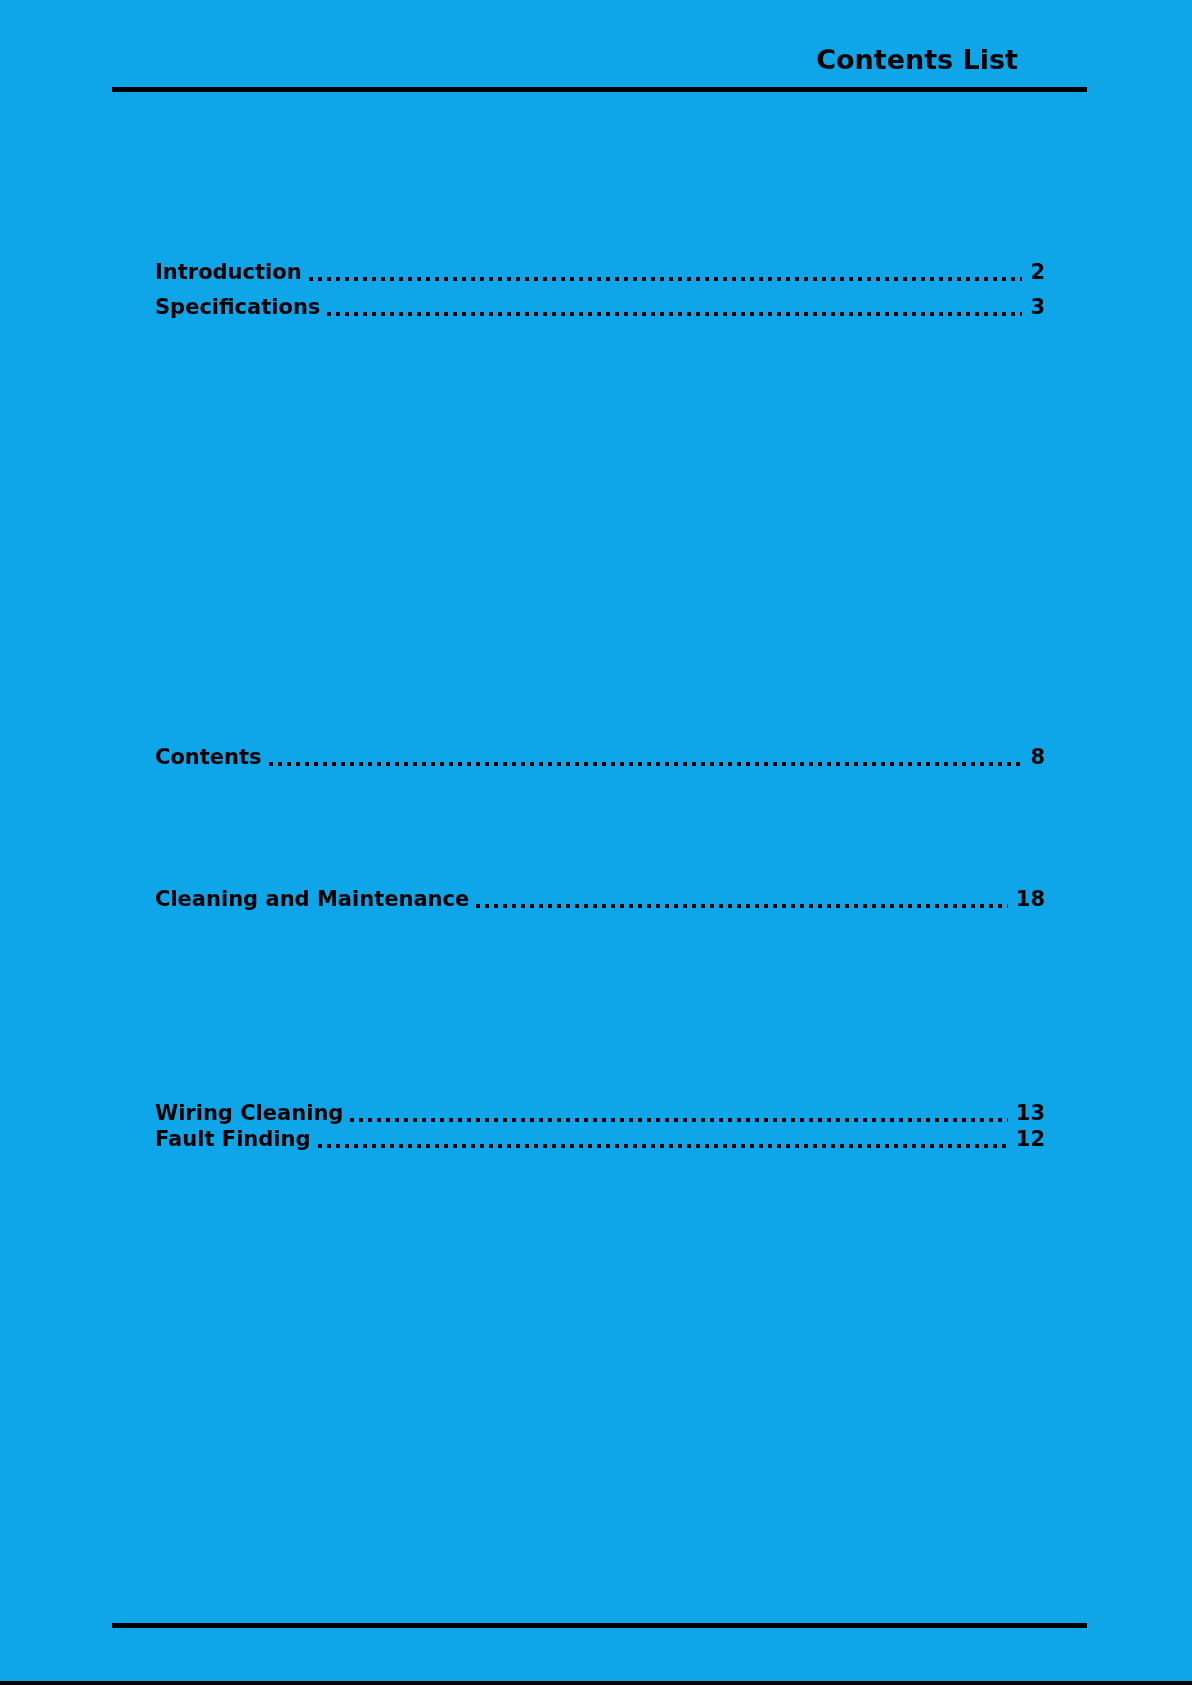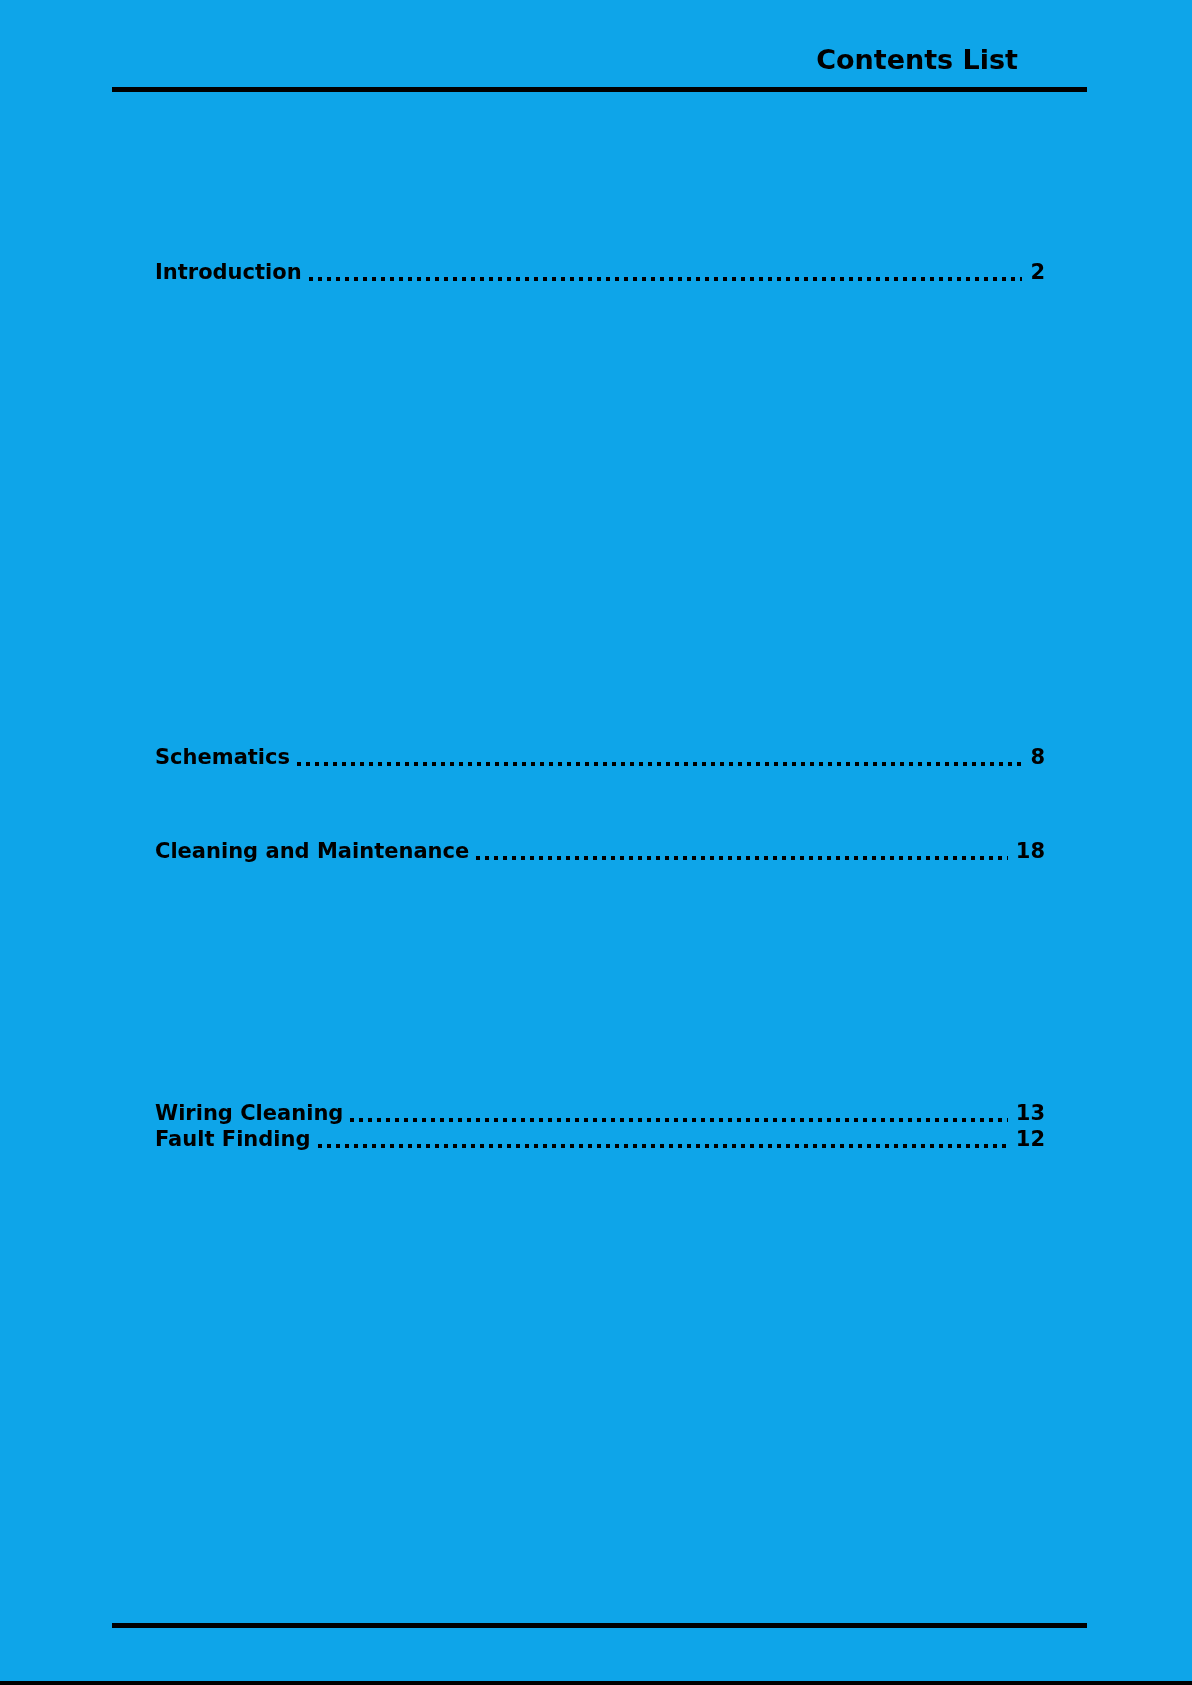--- a/index.html
+++ b/index.html
@@ -83,29 +83,34 @@
   <div class="header-title">Contents List</div>
 
   <div class="header-rule"></div>
 
   <div class="toc-row" style="top:257px">
     <span class="toc-label">Introduction</span>
     <span class="toc-leader"></span>
     <span class="toc-page">2</span>
   </div>
 
+  <div class="toc-row" style="top:292px">
+    <span class="toc-label">Specifications</span>
+    <span class="toc-leader"></span>
+    <span class="toc-page">3</span>
+  </div>
 
 
   <div class="toc-row" style="top:742px">
-    <span class="toc-label">Schematics</span>
+    <span class="toc-label">Contents</span>
     <span class="toc-leader"></span>
     <span class="toc-page">8</span>
   </div>
 
-  <div class="toc-row" style="top:836px">
+  <div class="toc-row" style="top:884px">
     <span class="toc-label">Cleaning and Maintenance</span>
     <span class="toc-leader"></span>
     <span class="toc-page">18</span>
   </div>
 
   <div class="toc-row" style="top:1124px">
     <span class="toc-label">Fault Finding</span>
     <span class="toc-leader"></span>
     <span class="toc-page">12</span>
   </div>

